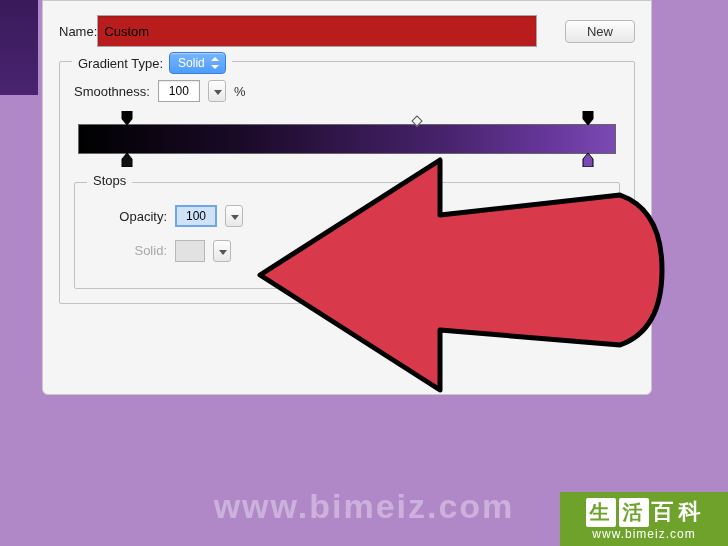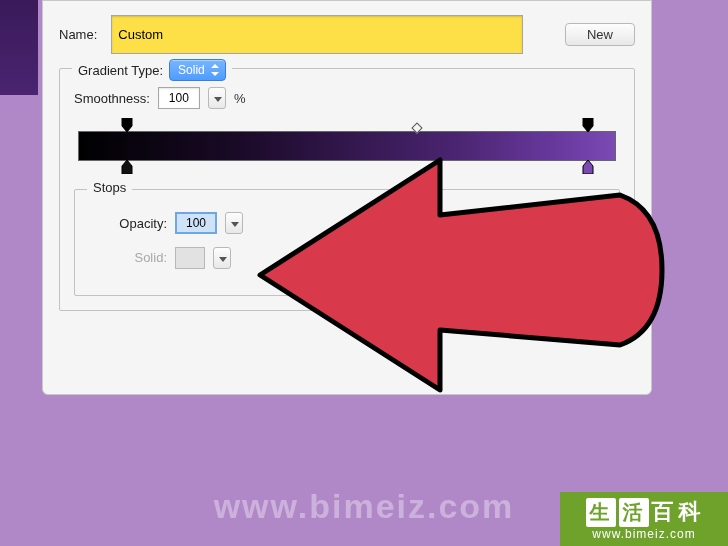--- a/index.html
+++ b/index.html
@@ -25,29 +25,28 @@
       width: 610px;
       height: 395px;
       background: #f5f5f5;
       border: 1px solid #c8c8c8;
       border-radius: 0 0 6px 6px;
       padding: 14px 16px 12px 16px;
     }
     .row-name {
       display: flex;
       align-items: center;
-      gap: 14px;
       margin-bottom: 14px;
     }
     .lbl { font-size: 13px; color: #222; }
     .name-input {
       flex: 1;
-      height: 39px;
+      height: 32px;
       border: 1px solid #a6a6a6;
-      background: #fde047;
+      background: #b91c1c;
       padding: 2px 6px;
       font-size: 13px;
       box-shadow: inset 0 1px 2px rgba(0,0,0,.15);
     }
     .btn-new {
       width: 70px;
       height: 23px;
       background: linear-gradient(#fdfdfd,#e8e8e8);
       border: 1px solid #b8b8b8;
       border-radius: 4px;

